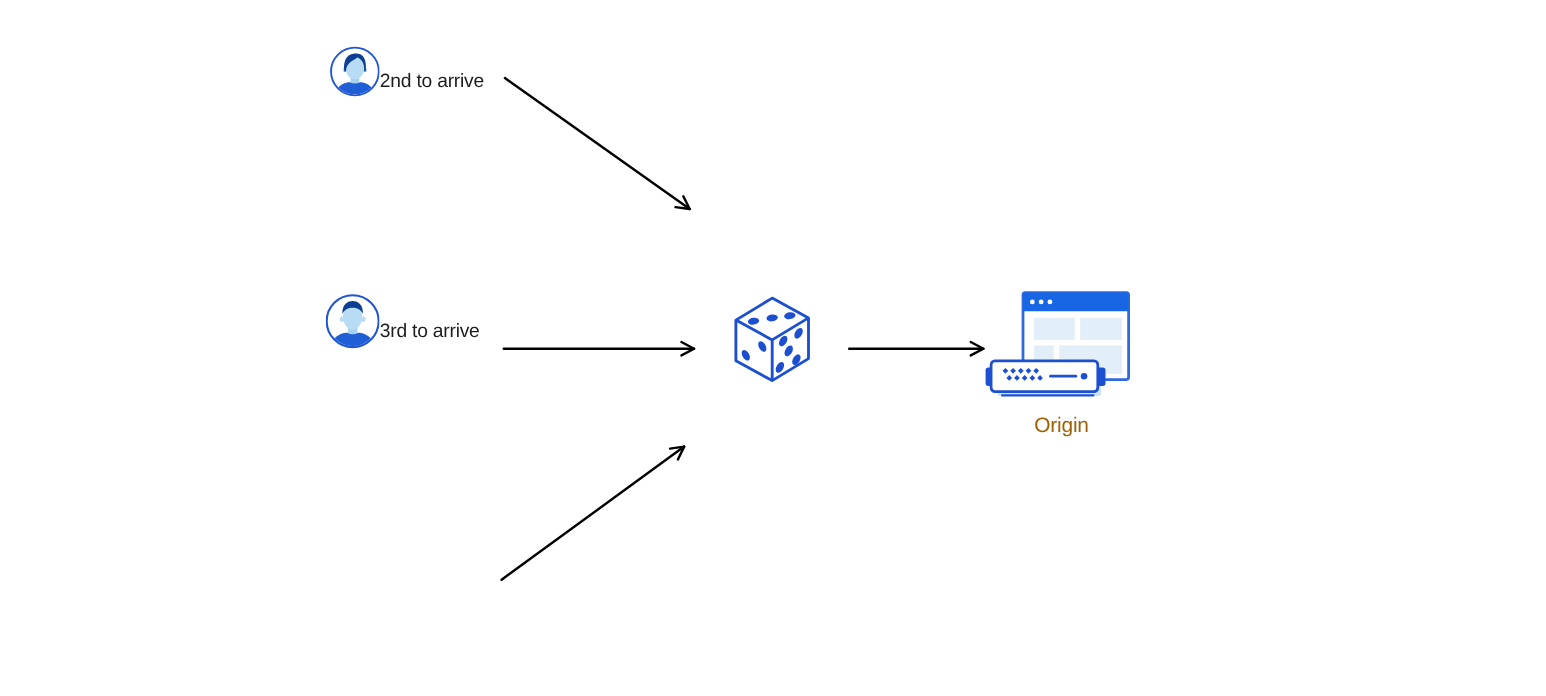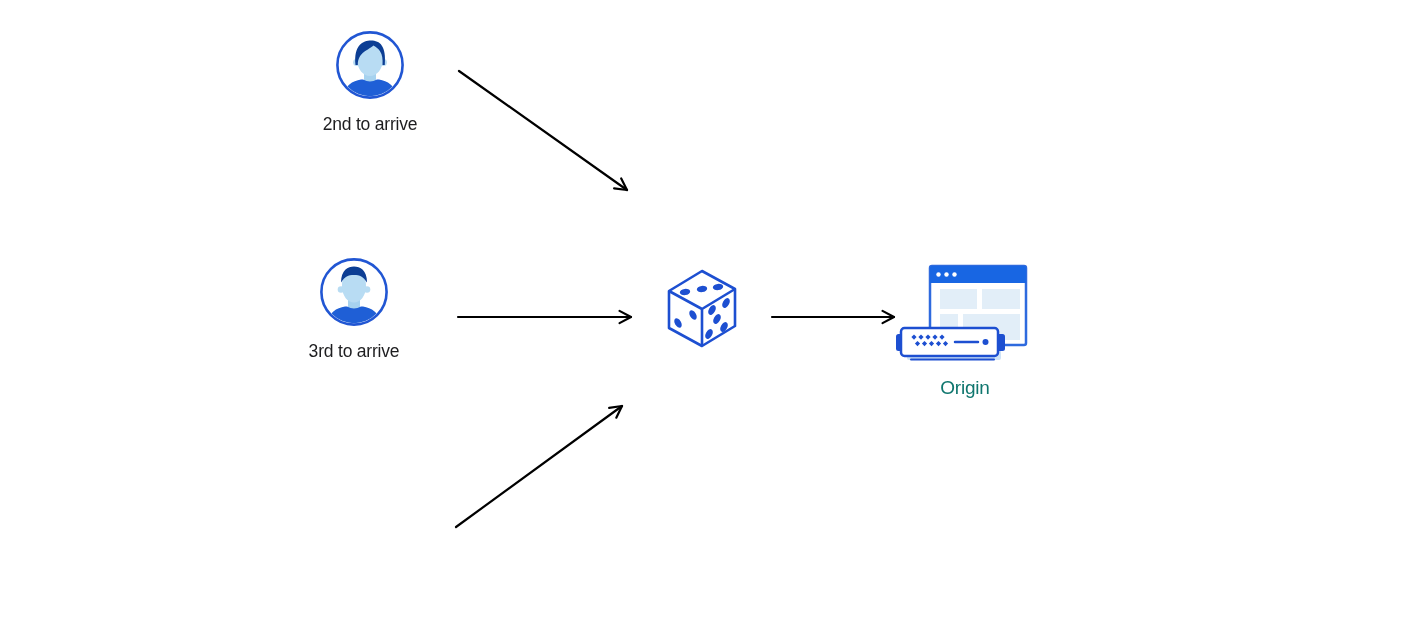--- a/index.html
+++ b/index.html
@@ -19,25 +19,25 @@
     position: absolute;
     left: 0; top: 0;
     width: 1405px;
     height: 633px;
     pointer-events: none;
   }
   .user-node {
     position: absolute;
     width: 140px;
     display: flex;
-    flex-direction: column;
+    flex-direction: row;
     align-items: center;
   }
   .user-node.pos-top    { left: 300px; top: 31px;  }
-  .user-node.pos-middle { left: 284px; top: 258px; }
+  .user-node.pos-middle { left: 296px; top: 258px; }
   .user-node.pos-bottom { left: 300px; top: 486px; }
   .node-label {
     margin-top: 17px;
     font-size: 17.5px;
     line-height: 1;
     letter-spacing: -0.2px;
     color: #1d1d1f;
     white-space: nowrap;
   }
   .dice-node {
@@ -56,21 +56,21 @@
   }
   .origin-label {
     position: absolute;
     left: 890px;
     top: 378px;
     width: 150px;
     text-align: center;
     font-size: 19px;
     line-height: 1.1;
     letter-spacing: -0.2px;
-    color: #0f766e;
+    color: #a16207;
   }
 </style>
 </head>
 <body>
 
 <div class="canvas">
 
   <svg class="arrows-layer" viewBox="0 0 1405 633" xmlns="http://www.w3.org/2000/svg">
     <g stroke="#000000" stroke-width="2.2" fill="none" stroke-linecap="round" stroke-linejoin="round">
       <g>

